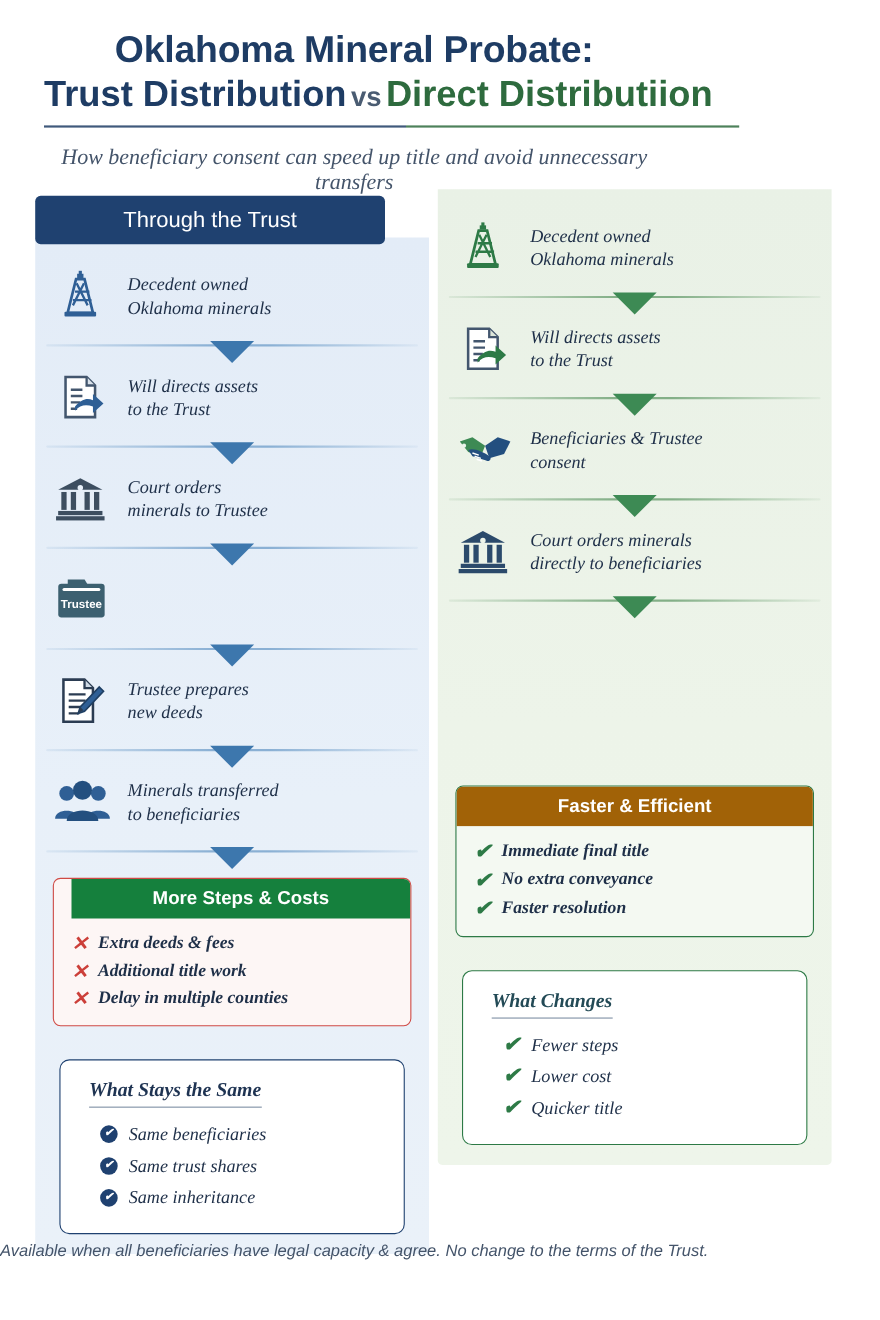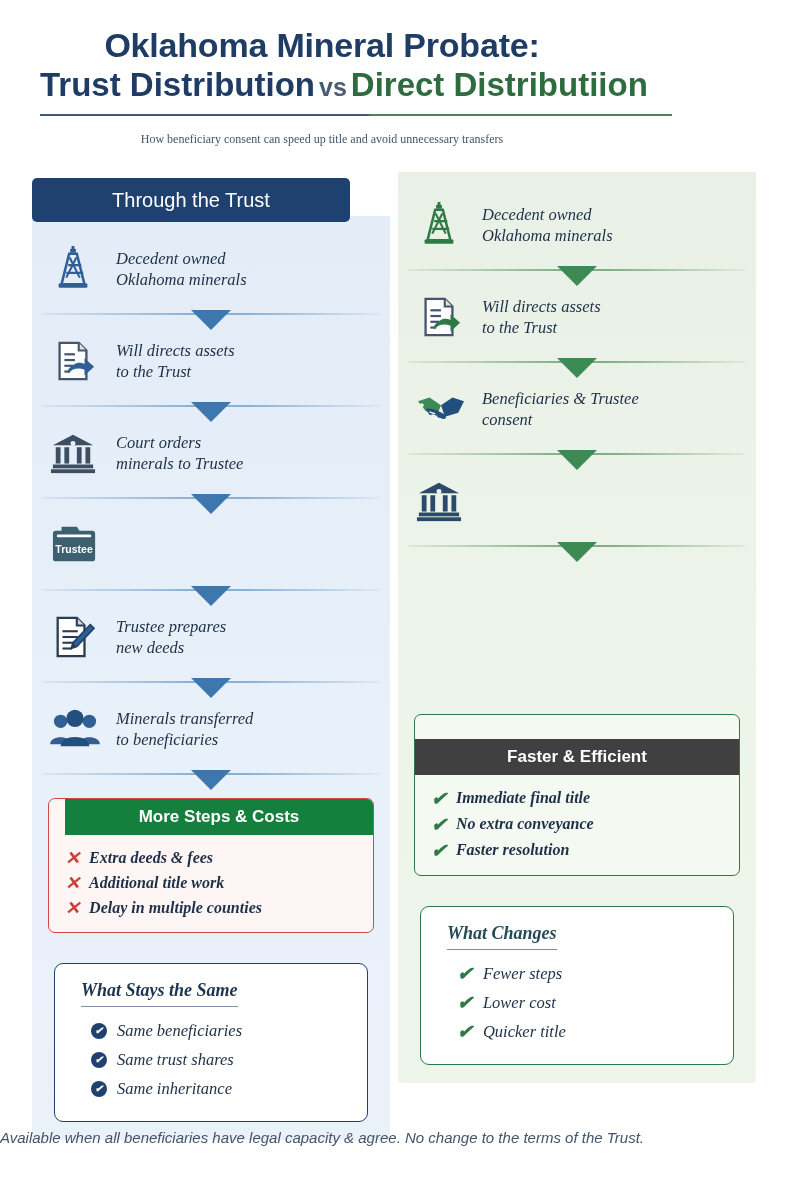--- a/index.html
+++ b/index.html
@@ -24,21 +24,21 @@
   .t-blue  { color: #1e3c64; }
   .t-vs    { color: #4a5c72; font-size: 25px; font-weight: bold; padding: 0 4px; }
   .t-green { color: #2e6b3e; }
   .title-rule {
     width: 632px; height: 2px; margin: 9px auto 0 auto;
     background: linear-gradient(to right, #1e3c64 0%, #1e3c64 52%, #2e6b3e 52%, #2e6b3e 100%);
     opacity: .85;
   }
   .subtitle {
     margin-top: 16px; text-align: center;
-    font-size: 12px; color: #44546a;
+    font-size: 20px; font-style: italic; color: #44546a;
     font-family: "Liberation Serif", serif;
   }
 
   
   .columns {
     position: absolute; left: 0; top: 178px; width: 800px;
     display: flex; gap: 8px; padding: 0 32px;
   }
   .col { position: relative; width: 358px; }
 
@@ -91,21 +91,21 @@
   }
   .outcome-list { padding: 10px 0 12px 16px; }
   .outcome-li {
     display: flex; align-items: center; gap: 9px; padding: 3.5px 0;
     font-family: "Liberation Serif", serif; font-size: 16px; font-style: italic;
     color: #1e2f48; font-weight: bold;
   }
   .outcome.bad  { border-color: #cf4a45; background: #fdf6f5; }
   .outcome.bad  .outcome-hd { background: #15803d; margin-left: 16px; }
   .outcome.good { border-color: #2d7a46; background: #f4f9f2; }
-  .outcome.good .outcome-hd { background: #404040; margin-top: 24px; }
+  .outcome.good .outcome-hd { background: #a16207; }
 
   .mark-x { color: #cc3f39; font-size: 18px; font-weight: bold; line-height: 1; }
   .mark-check { color: #2d7a46; font-size: 19px; font-weight: bold; line-height: 1; }
 
   
   .summary {
     margin: 30px 22px 0 22px; background: #ffffff;
     border: 1.8px solid; border-radius: 9px; padding: 16px 22px 18px 26px;
   }
   .summary.blue  { border-color: #1f4170; }
@@ -400,20 +400,22 @@
                   <circle cx="24" cy="14" r="2.6" fill="#edf4e9"></circle>
               <rect x="6" y="18" width="5" height="17"></rect>
                   <rect x="15" y="18" width="5" height="17"></rect>
               <rect x="28" y="18" width="5" height="17"></rect>
                   <rect x="37" y="18" width="5" height="17"></rect>
               <rect x="3" y="36" width="42" height="4"></rect>
                   <rect x="1" y="41" width="46" height="4"></rect>
             </g>
               </svg>
           </span>
+          <span class="step-text" style="white-space:pre-line">Court orders minerals
+directly to beneficiaries</span>
         </div>
 
         <div class="connector" style="height:178px">
           <div class="rule"></div>
             <div class="tri"></div>
         </div>
 
         <div class="outcome good">
           <div class="outcome-hd">Faster &amp; Efficient</div>
           <div class="outcome-list">

